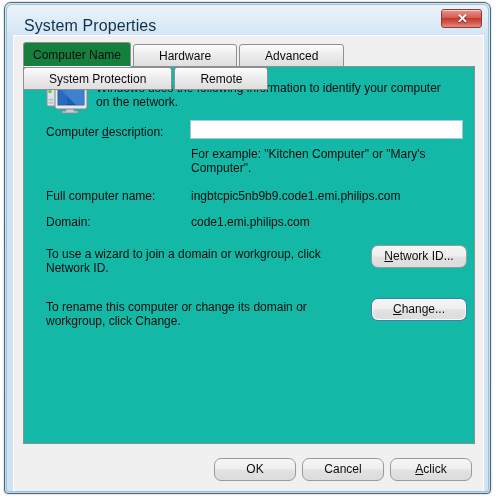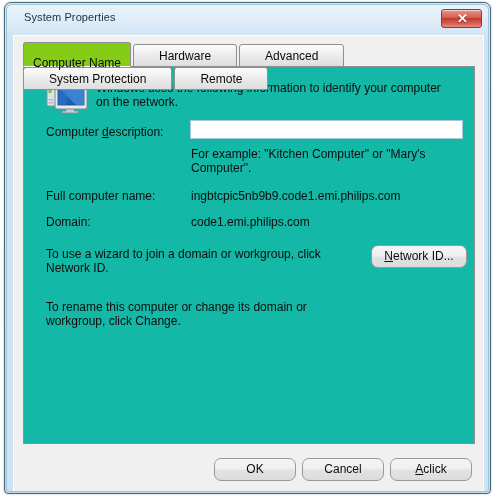--- a/index.html
+++ b/index.html
@@ -42,22 +42,22 @@
 
   
   #title-bar {
     position: absolute;
     left: 0; top: 0;
     width: 483px; height: 32px;
   }
   #title-text {
     position: absolute;
     left: 17px;
-    top: 6px;
-    font-size: 11px;
+    top: 12px;
+    font-size: 16px;
     color: #10314a;
     letter-spacing: 0.1px;
     white-space: nowrap;
   }
   #close-button {
     position: absolute;
     right: 8px;
     top: 4px;
     width: 41px;
     height: 19px;
@@ -116,27 +116,27 @@
     background: linear-gradient(to bottom, #fcfcfc 0%, #eaeaea 55%, #dedede 100%);
     font-family: "Liberation Sans", sans-serif;
     font-size: 12px;
     line-height: 22px;
     color: #0b0b0b;
     white-space: nowrap;
     vertical-align: top;
     cursor: pointer;
   }
   .tab.active {
-    background: #84cc16;
+    background: #15803d;
     border-bottom: 1px solid #ffffff;
     height: 25px;
     line-height: 24px;
     margin-top: -2px;
     z-index: 5;
-    padding: 8px 9px;
+    padding: 0 9px;
   }
 
   
   #tab-page {
     position: absolute;
     left: 9px;
     top: 30px;
     width: 452px;
     height: 378px;
     box-sizing: border-box;
@@ -311,20 +311,21 @@
         <div class="page-text nowrap" id="fullname-label">Full computer name:</div>
         <div class="page-text nowrap" id="fullname-value">ingbtcpic5nb9b9.code1.emi.philips.com</div>
 
         <div class="page-text nowrap" id="domain-label">Domain:</div>
         <div class="page-text nowrap" id="domain-value">code1.emi.philips.com</div>
 
         <div class="page-text" id="wizard-text">To use a wizard to join a domain or workgroup, click Network ID.</div>
         <div class="push-button" id="network-id-button"><span class="accel">N</span><span>etwork ID...</span></div>
 
         <div class="page-text" id="rename-text">To rename this computer or change its domain or workgroup, click Change.</div>
+        <div class="push-button focused" id="change-button"><span class="accel">C</span><span>hange...</span></div>
 
       </div>
 
       <div id="footer-buttons">
         <div class="push-button footer-button" id="ok-button">OK</div>
         <div class="push-button footer-button" id="cancel-button">Cancel</div>
         <div class="push-button footer-button" id="apply-button"><span class="accel">A</span><span>click</span></div>
       </div>
 
     </div>

